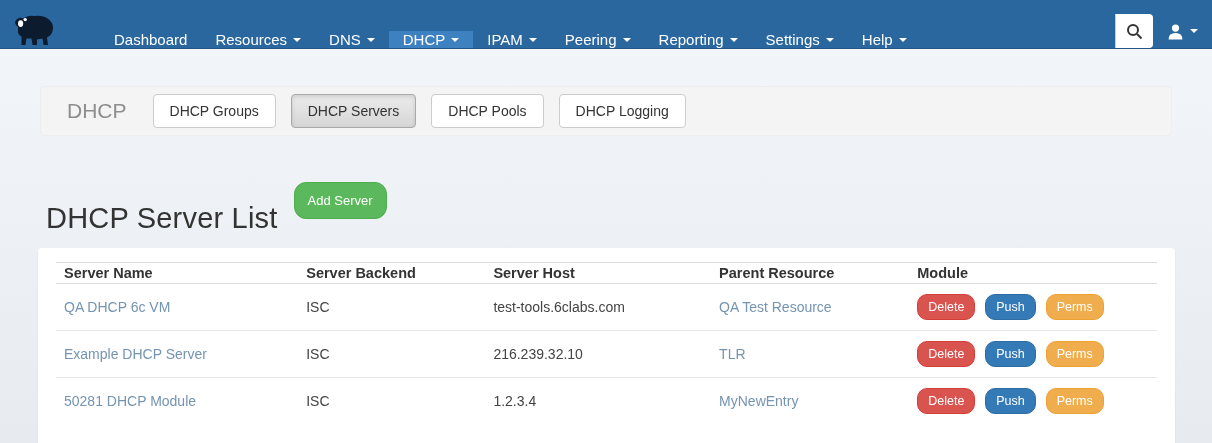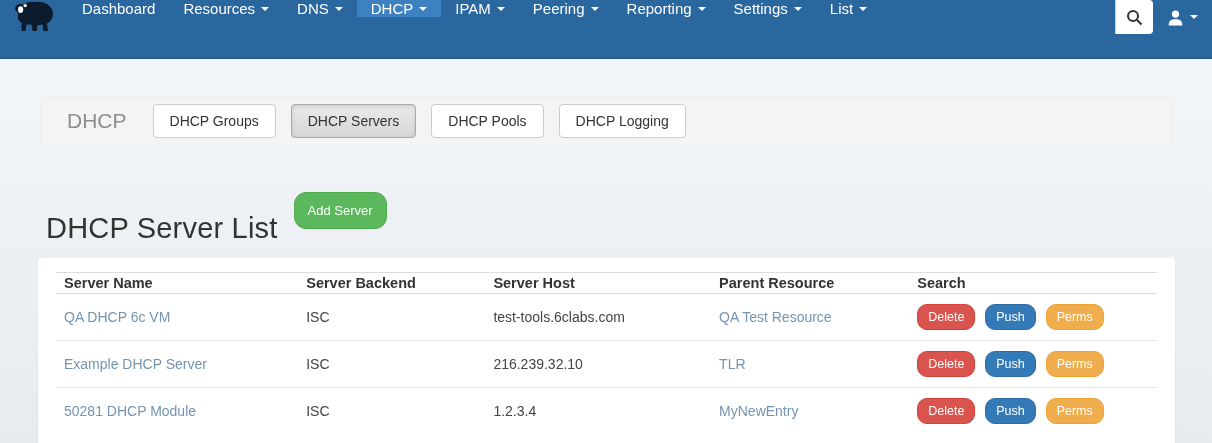--- a/index.html
+++ b/index.html
@@ -11,25 +11,26 @@
   .screen {
     position: relative;
     width: 1212px;
     height: 443px;
     background: linear-gradient(180deg, #f4f7fa 0%, #eef1f5 45%, #e7ebf0 100%);
     overflow: hidden;
   }
 
   
   .navbar {
-    height: 59px;
+    height: 49px;
     background: #2b679f;
     border-bottom: 1px solid #235687;
     display: flex;
-    align-items: flex-start;
+    align-items: flex-end;
+    gap: 32px;
   }
   .brand {
     display: flex;
     align-items: center;
     padding: 0 12px 0 10px;
     cursor: pointer;
   }
   .nav-items { display: flex; align-items: stretch; }
   .nav-item {
     display: flex;
@@ -246,21 +247,21 @@
       </div>
       <div class="nav-item">
         <span>Reporting</span>
         <span class="caret"></span>
       </div>
       <div class="nav-item">
         <span>Settings</span>
         <span class="caret"></span>
       </div>
       <div class="nav-item">
-        <span>List</span>
+        <span>Help</span>
         <span class="caret"></span>
       </div>
     </div>
     <div class="navbar-right">
       <div class="search-group">
         <button class="search-btn">
           <svg width="17" height="17" viewBox="0 0 17 17">
             <circle cx="7" cy="7" r="5" fill="none" stroke="#333333" stroke-width="2"></circle>
             <line x1="11" y1="11" x2="15.5" y2="15.5" stroke="#333333" stroke-width="2"></line>
           </svg>
@@ -297,21 +298,21 @@
           <col class="col-host">
           <col class="col-parent">
           <col class="col-actions">
       </colgroup>
       <thead>
         <tr>
           <th>Server Name</th>
           <th>Server Backend</th>
           <th>Server Host</th>
           <th>Parent Resource</th>
-          <th>Search</th>
+          <th>Module</th>
         </tr>
       </thead>
       <tbody>
         <tr>
           <td><a class="cell-link">QA DHCP 6c VM</a></td>
           <td>ISC</td>
           <td>test-tools.6clabs.com</td>
           <td><a class="cell-link">QA Test Resource</a></td>
           <td>
             <span class="action-btn action-delete">Delete</span>

